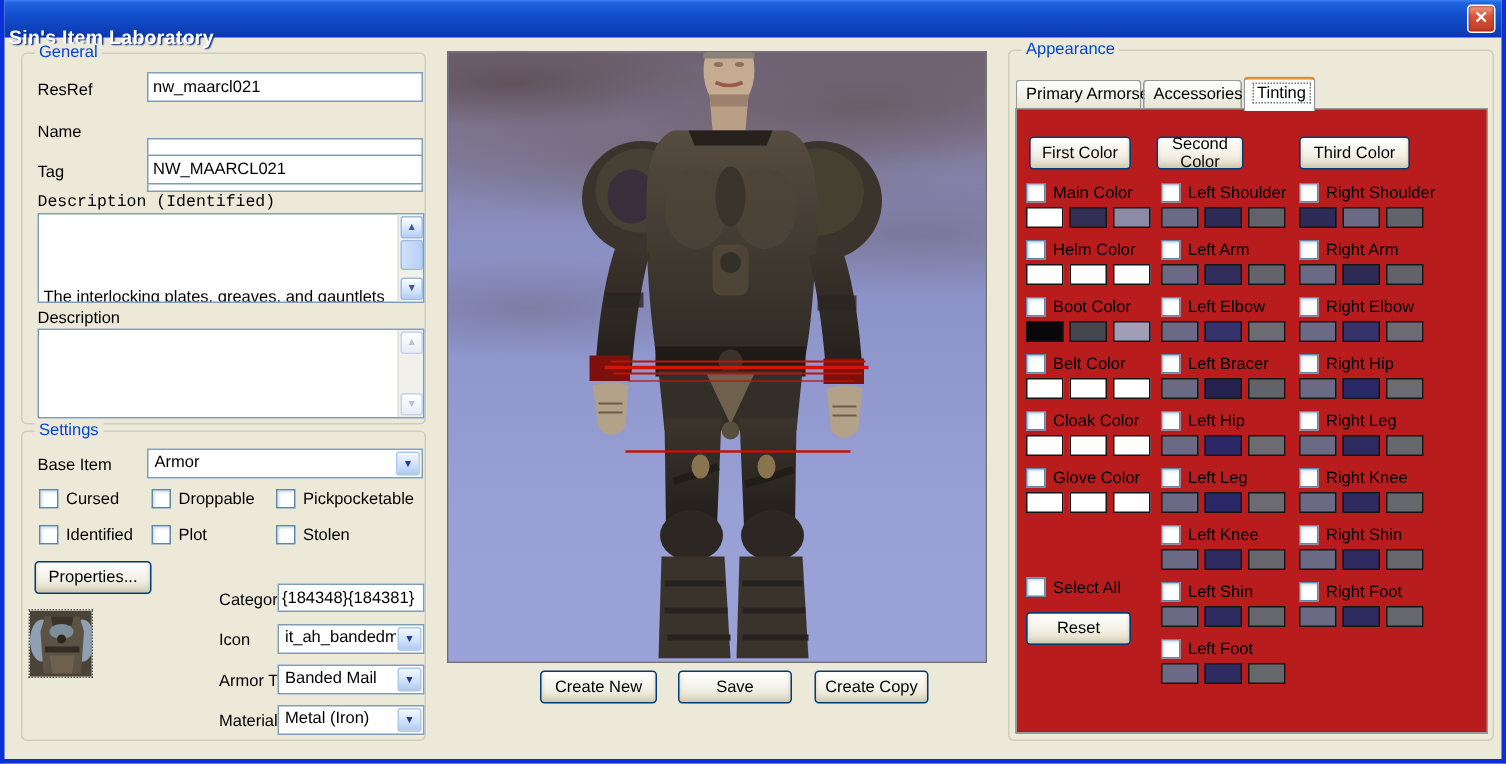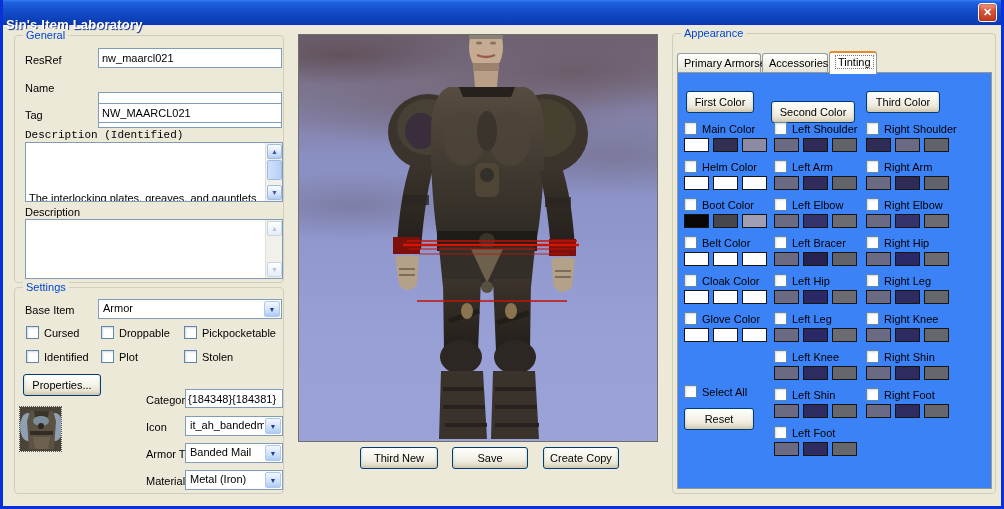--- a/index.html
+++ b/index.html
@@ -101,21 +101,21 @@
   .tab {
     position:absolute; height:20px; border:1px solid #919b9c; border-bottom:none;
     border-radius:3px 3px 0 0; background:linear-gradient(180deg,#ffffff,#f0efe4 60%,#e4e1d2);
     text-align:center; line-height:18px; padding:0 6px; cursor:pointer; white-space:nowrap;
   }
   .tab.active {
     height:23px; margin-top:-2px; background:#fdfdfb; z-index:3;
     border-top:2px solid #e68b2c; line-height:19px;
   }
   .tab.active .tab-label { outline:1px dotted #777; padding:0 2px; }
-  .tabpage { position:absolute; background:#3b82f6; border:1px solid #919b9c; z-index:2; }
+  .tabpage { position:absolute; background:#b91c1c; border:1px solid #919b9c; z-index:2; }
 
   
   .tint-col { position:absolute; top:48px; }
   .tint-item { height:38px; }
   .tint-head { display:flex; align-items:center; gap:5px; height:15px; white-space:nowrap; }
   .tint-head .xp-checkbox { width:13px; height:13px; }
   .tint-swatches { display:flex; gap:4px; margin-top:2px; }
   .swatch { width:25px; height:14px; border:1px solid #151515; cursor:pointer; }
 
   .thumb { position:absolute; width:43px; height:46px; border:1px dotted #555; overflow:hidden; }
@@ -311,21 +311,21 @@
             <line x1="104" y1="210" x2="280" y2="210" stroke-width="2.4" stroke="#d31508"></line>
             <line x1="110" y1="214" x2="276" y2="214" stroke-width="1.2"></line>
             <line x1="120" y1="219" x2="270" y2="219" stroke-width="1" opacity=".85"></line>
             <line x1="118" y1="266" x2="268" y2="266" stroke-width="1.6"></line>
           </g>
         </svg>
       </div>
     </div>
 
     <div class="xp-btn" style="left:357px;top:422px;width:78px;height:22px;">
-      <span>Third New</span>
+      <span>Create New</span>
     </div>
     <div class="xp-btn" style="left:449px;top:422px;width:76px;height:22px;">
       <span>Save</span>
     </div>
     <div class="xp-btn" style="left:540px;top:422px;width:76px;height:22px;">
       <span>Create Copy</span>
     </div>
 
     <div class="groupbox" style="left:669px;top:8px;width:324px;height:461px;">
       <span class="legend">Appearance</span>
@@ -337,21 +337,21 @@
         <span class="tab-label">Accessories</span>
       </div>
       <div class="tab active" style="left:156px;top:19px;width:48px;">
         <span class="tab-label">Tinting</span>
       </div>
 
       <div class="tabpage" style="left:4px;top:38px;width:315px;height:417px;">
         <div class="xp-btn" style="left:8px;top:18px;width:68px;height:22px;">
           <span>First Color</span>
         </div>
-        <div class="xp-btn" style="left:93px;top:28px;width:84px;height:22px;">
+        <div class="xp-btn" style="left:93px;top:18px;width:58px;height:22px;">
           <span>Second Color</span>
         </div>
         <div class="xp-btn" style="left:188px;top:18px;width:74px;height:22px;">
           <span>Third Color</span>
         </div>
 
         <div class="tint-col" style="left:6px;">
             <div class="tint-item">
     <label class="tint-head">
       <span class="xp-checkbox"></span>

